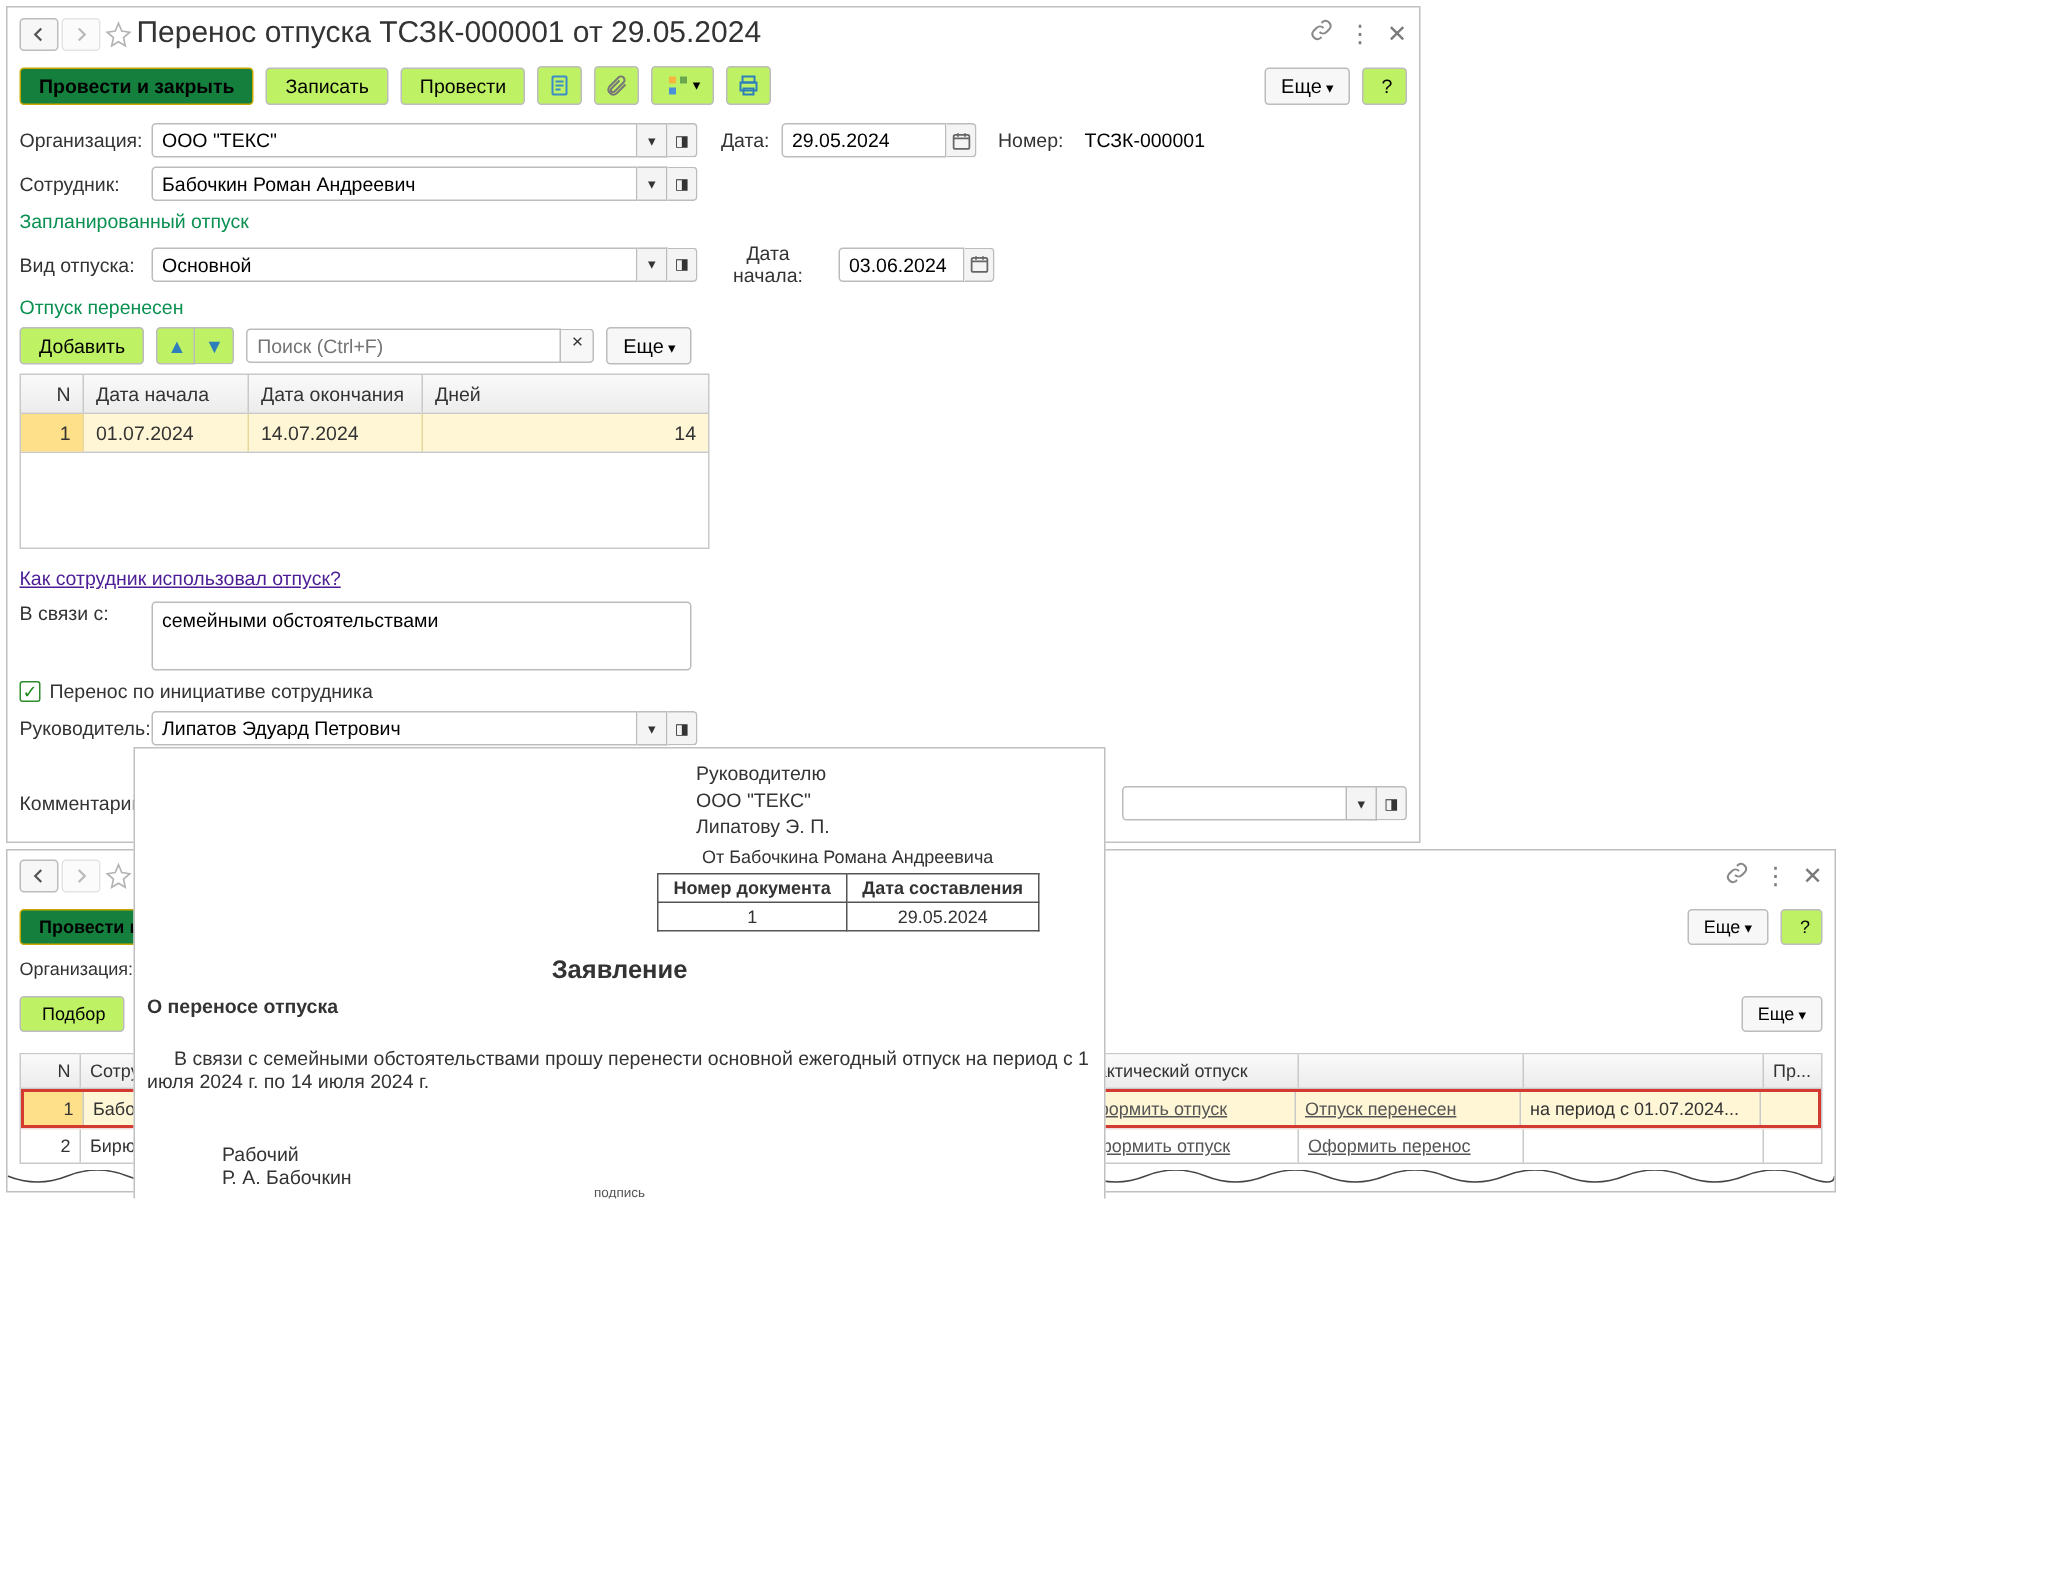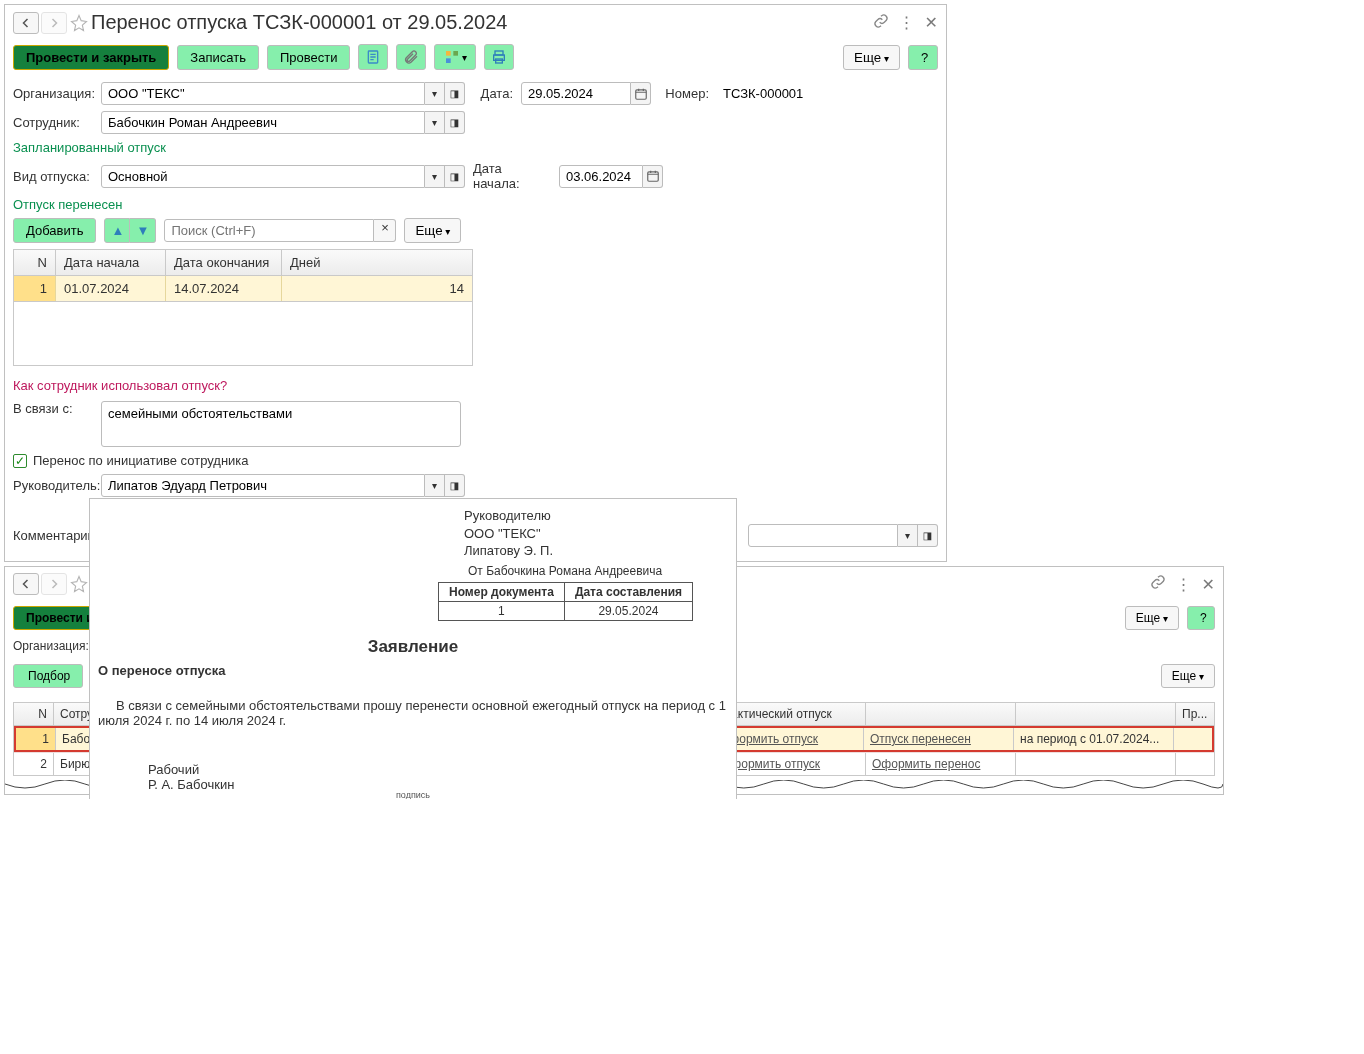--- a/index.html
+++ b/index.html
@@ -7,21 +7,21 @@
   
   .win { border:1px solid #c0c0c0; position:relative; background:#fff; }
   .titlebar { display:flex; align-items:center; gap:2px; padding:6px 8px; }
   .nav-btn { width:26px; height:22px; border:1px solid #bcbcbc; border-radius:3px; background:#f7f7f7; display:inline-flex; align-items:center; justify-content:center; cursor:pointer; }
   .nav-btn svg { width:12px; height:12px; }
   .star-icon { width:20px; height:20px; display:inline-flex; align-items:center; justify-content:center; color:#b4b4b4; }
   .title-text { font-size:20px; color:#333; }
   .title-ctrls { margin-left:auto; display:flex; gap:10px; align-items:center; }
   .title-ctrls span { cursor:pointer; color:#7a7a7a; font-size:16px; }
   .toolbar { display:flex; align-items:center; gap:8px; padding:4px 8px 8px; }
-  .btn { border:1px solid #bcbcbc; border-radius:3px; background:#86efac; padding:4px 12px; cursor:pointer; font-size:13px; }
+  .btn { border:1px solid #bcbcbc; border-radius:3px; background:#bef264; padding:4px 12px; cursor:pointer; font-size:13px; }
   .btn.primary { background:#15803d; border-color:#caa700; font-weight:bold; }
   .btn.square { padding:4px 6px; width:30px; height:26px; display:inline-flex; align-items:center; justify-content:center; }
   .btn.square svg { width:16px; height:16px; }
   .btn small.caret::after { content:"▾"; font-size:10px; margin-left:2px; }
   .right-group { margin-left:auto; display:flex; gap:8px; }
   .form-area { padding:4px 8px 8px; }
   .row { display:flex; align-items:center; gap:8px; margin-bottom:6px; }
   .lbl { width:80px; white-space:nowrap; }
   .field { display:flex; align-items:stretch; }
   .field input { border:1px solid #bcbcbc; border-radius:3px 0 0 3px; padding:3px 6px; font-size:13px; }
@@ -46,21 +46,21 @@
   .grid1 .hdr div { padding:5px 8px; border-right:1px solid #c9c9c9; }
   .grid1 .hdr div:last-child { border-right:none; }
   .grid1 .row1 { display:flex; background:#fff6d6; }
   .grid1 .row1 div { padding:5px 8px; border-right:1px solid #e6d79c; }
   .grid1 .row1 div:last-child { border-right:none; text-align:right; }
   .grid1 .c-n { width:42px; text-align:right; }
   .grid1 .c-a { width:110px; }
   .grid1 .c-b { width:116px; }
   .grid1 .c-d { flex:1; }
   .grid1 .blank { height:64px; border-top:1px solid #c9c9c9; }
-  .link { color:#be185d; cursor:pointer; }
+  .link { color:#4c1d95; text-decoration:underline; cursor:pointer; }
   .link.green { color:#0a9050; text-decoration:underline dotted; }
   textarea { border:1px solid #bcbcbc; border-radius:3px; padding:4px 6px; font-family:inherit; font-size:13px; resize:none; }
   .chk { display:flex; align-items:center; gap:6px; }
   .green-check {
     width:14px; height:14px; border:1px solid #2e8b2e; border-radius:2px; display:inline-flex;
     align-items:center; justify-content:center; background:#fff;
   }
   .green-check::after { content:"✓"; color:#1a8a1a; font-size:12px; line-height:1; }
   
   .paper {
@@ -201,21 +201,21 @@
 
     <div class="section-title">Запланированный отпуск</div>
 
     <div class="row">
       <span class="lbl">Вид отпуска:</span>
       <span class="field">
         <input style="width: 324px;" value="Основной">
         <span class="dd">▾</span>
         <span class="open">◨</span>
       </span>
-      <span style="width:78px; text-align:left;">Дата начала:</span>
+      <span style="width:78px; text-align:center;">Дата начала:</span>
       <span class="field">
         <input style="width: 84px;" value="03.06.2024">
         <span class="open calendar-icon">
           <svg viewBox="0 0 24 24" fill="none" stroke="currentColor" stroke-width="2">
               <rect x="3" y="5" width="18" height="16" rx="2"></rect>
               <path d="M3 9h18M8 3v4M16 3v4"></path>
             </svg>
         </span>
       </span>
     </div>

